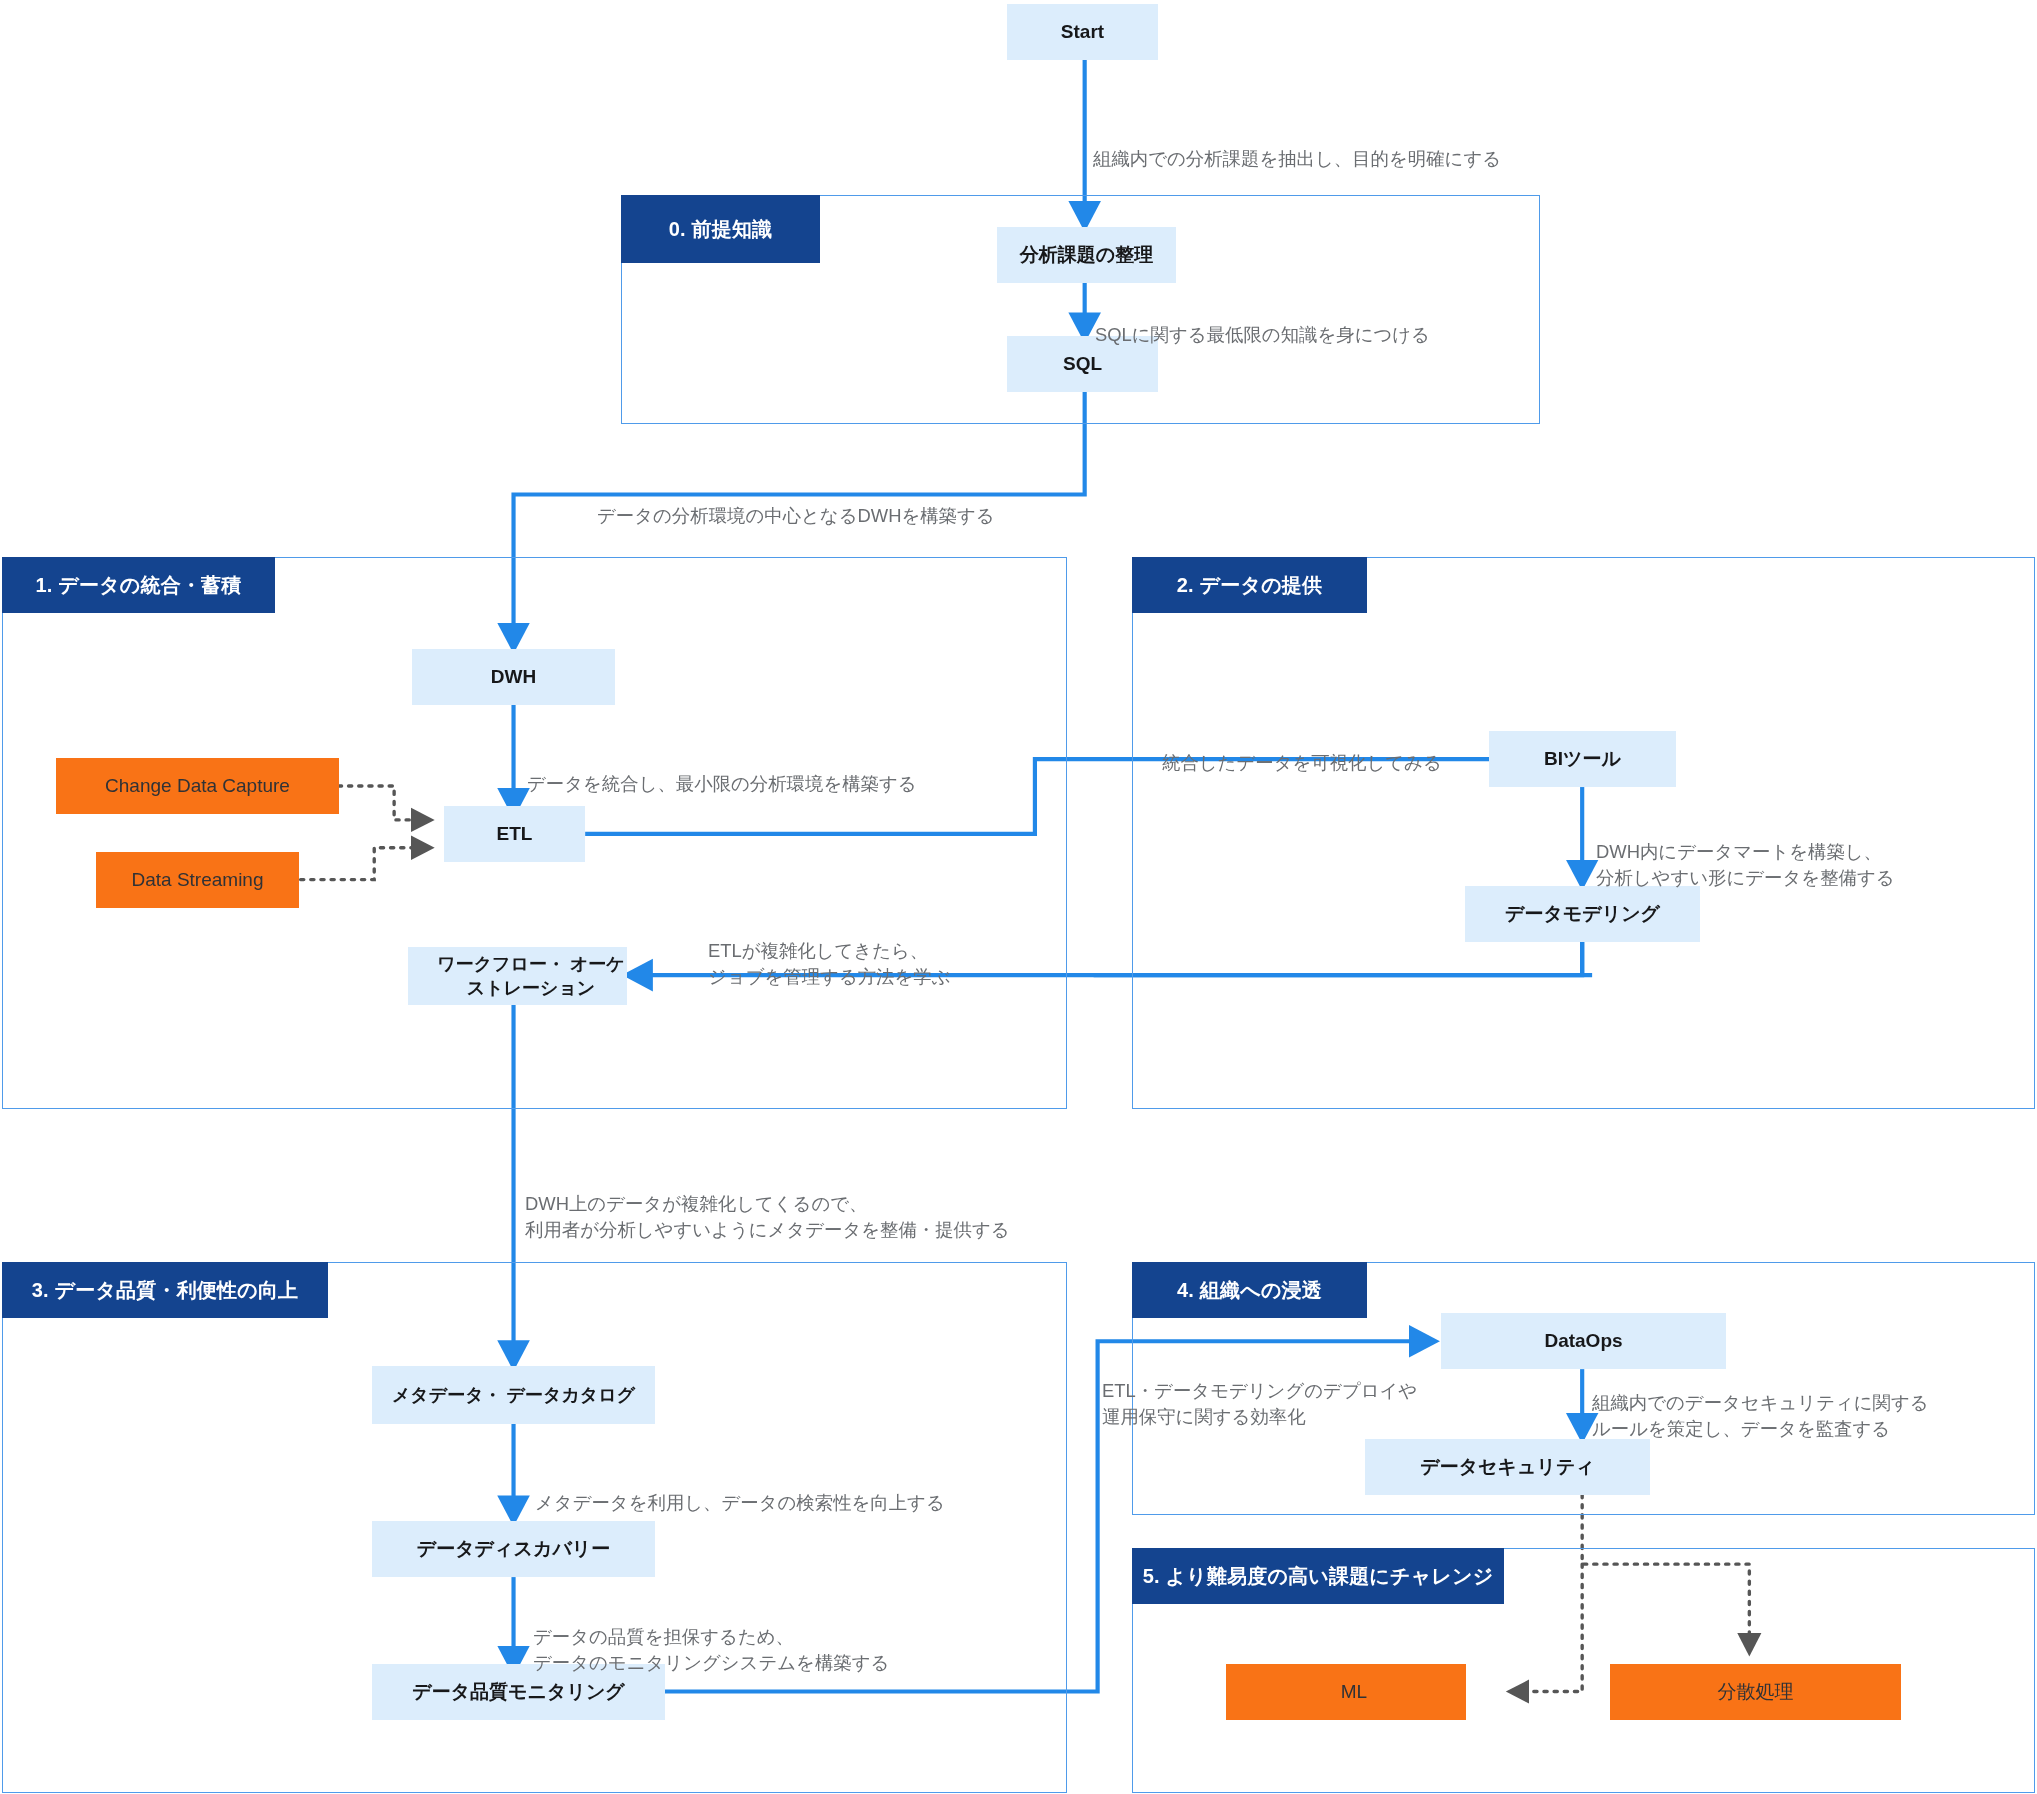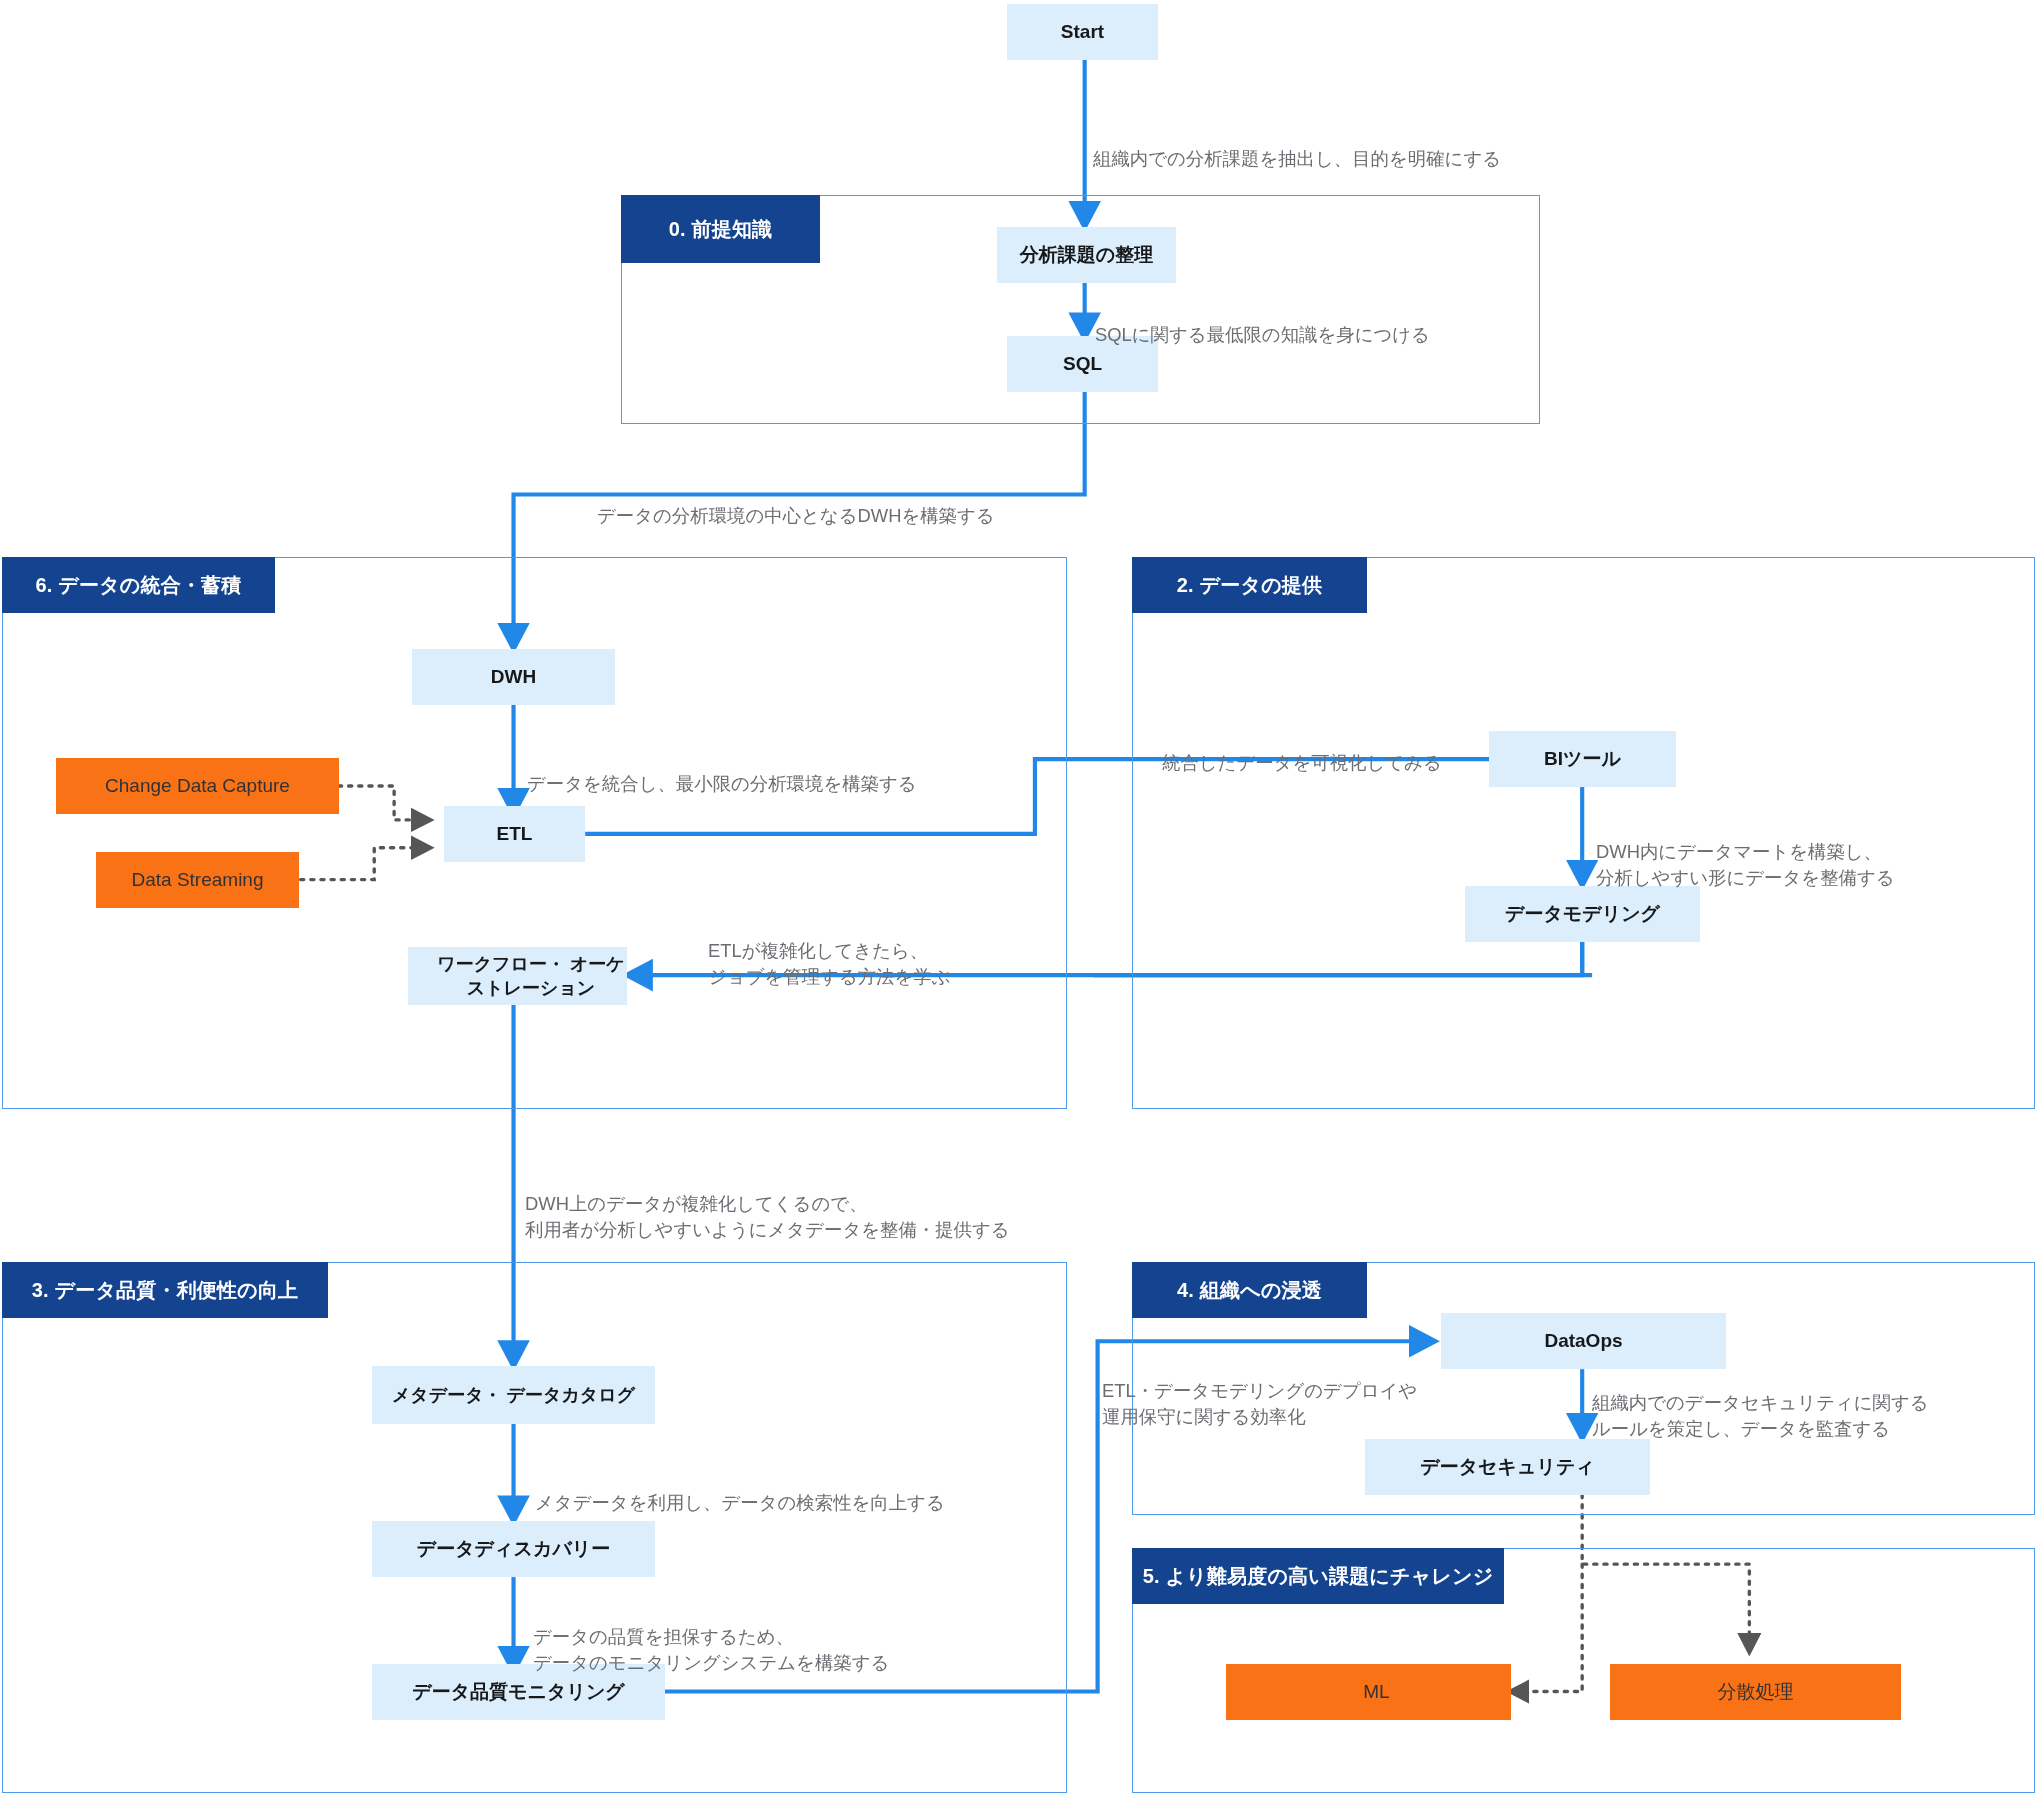--- a/index.html
+++ b/index.html
@@ -131,21 +131,21 @@
     </g>
   </svg>
 
   <div class="group" style="left:621px; top:195px; width:919px; height:229px;"></div>
   <div class="group-title" style="left:621px; top:195px; width:199px; height:68px;">
     <span>0. 前提知識</span>
   </div>
 
   <div class="group" style="left:2px; top:557px; width:1065px; height:552px;"></div>
   <div class="group-title" style="left:2px; top:557px; width:273px; height:56px;">
-    <span>6. データの統合・蓄積</span>
+    <span>1. データの統合・蓄積</span>
   </div>
 
   <div class="group" style="left:1132px; top:557px; width:903px; height:552px;"></div>
   <div class="group-title" style="left:1132px; top:557px; width:235px; height:56px;">
     <span>2. データの提供</span>
   </div>
 
   <div class="group" style="left:2px; top:1262px; width:1065px; height:531px;"></div>
   <div class="group-title" style="left:2px; top:1262px; width:326px; height:56px;">
     <span>3. データ品質・利便性の向上</span>
@@ -216,21 +216,21 @@
   </div>
 
   <div class="node" style="left:1441px; top:1313px; width:285px; height:56px;">
     <span>DataOps</span>
   </div>
 
   <div class="node" style="left:1365px; top:1439px; width:285px; height:56px;">
     <span>データセキュリティ</span>
   </div>
 
-  <div class="node gray" style="left:1226px; top:1664px; width:285px; height:56px;padding-left:16px;">
+  <div class="node gray" style="left:1226px; top:1664px; width:240px; height:56px;padding-left:16px;">
     <span>ML</span>
   </div>
 
   <div class="node gray" style="left:1610px; top:1664px; width:291px; height:56px;">
     <span>分散処理</span>
   </div>
 
   <div class="elabel" style="left:1093px; top:119px;">
     <span>組織内での分析課題を抽出し、目的を明確にする</span>
   </div>

